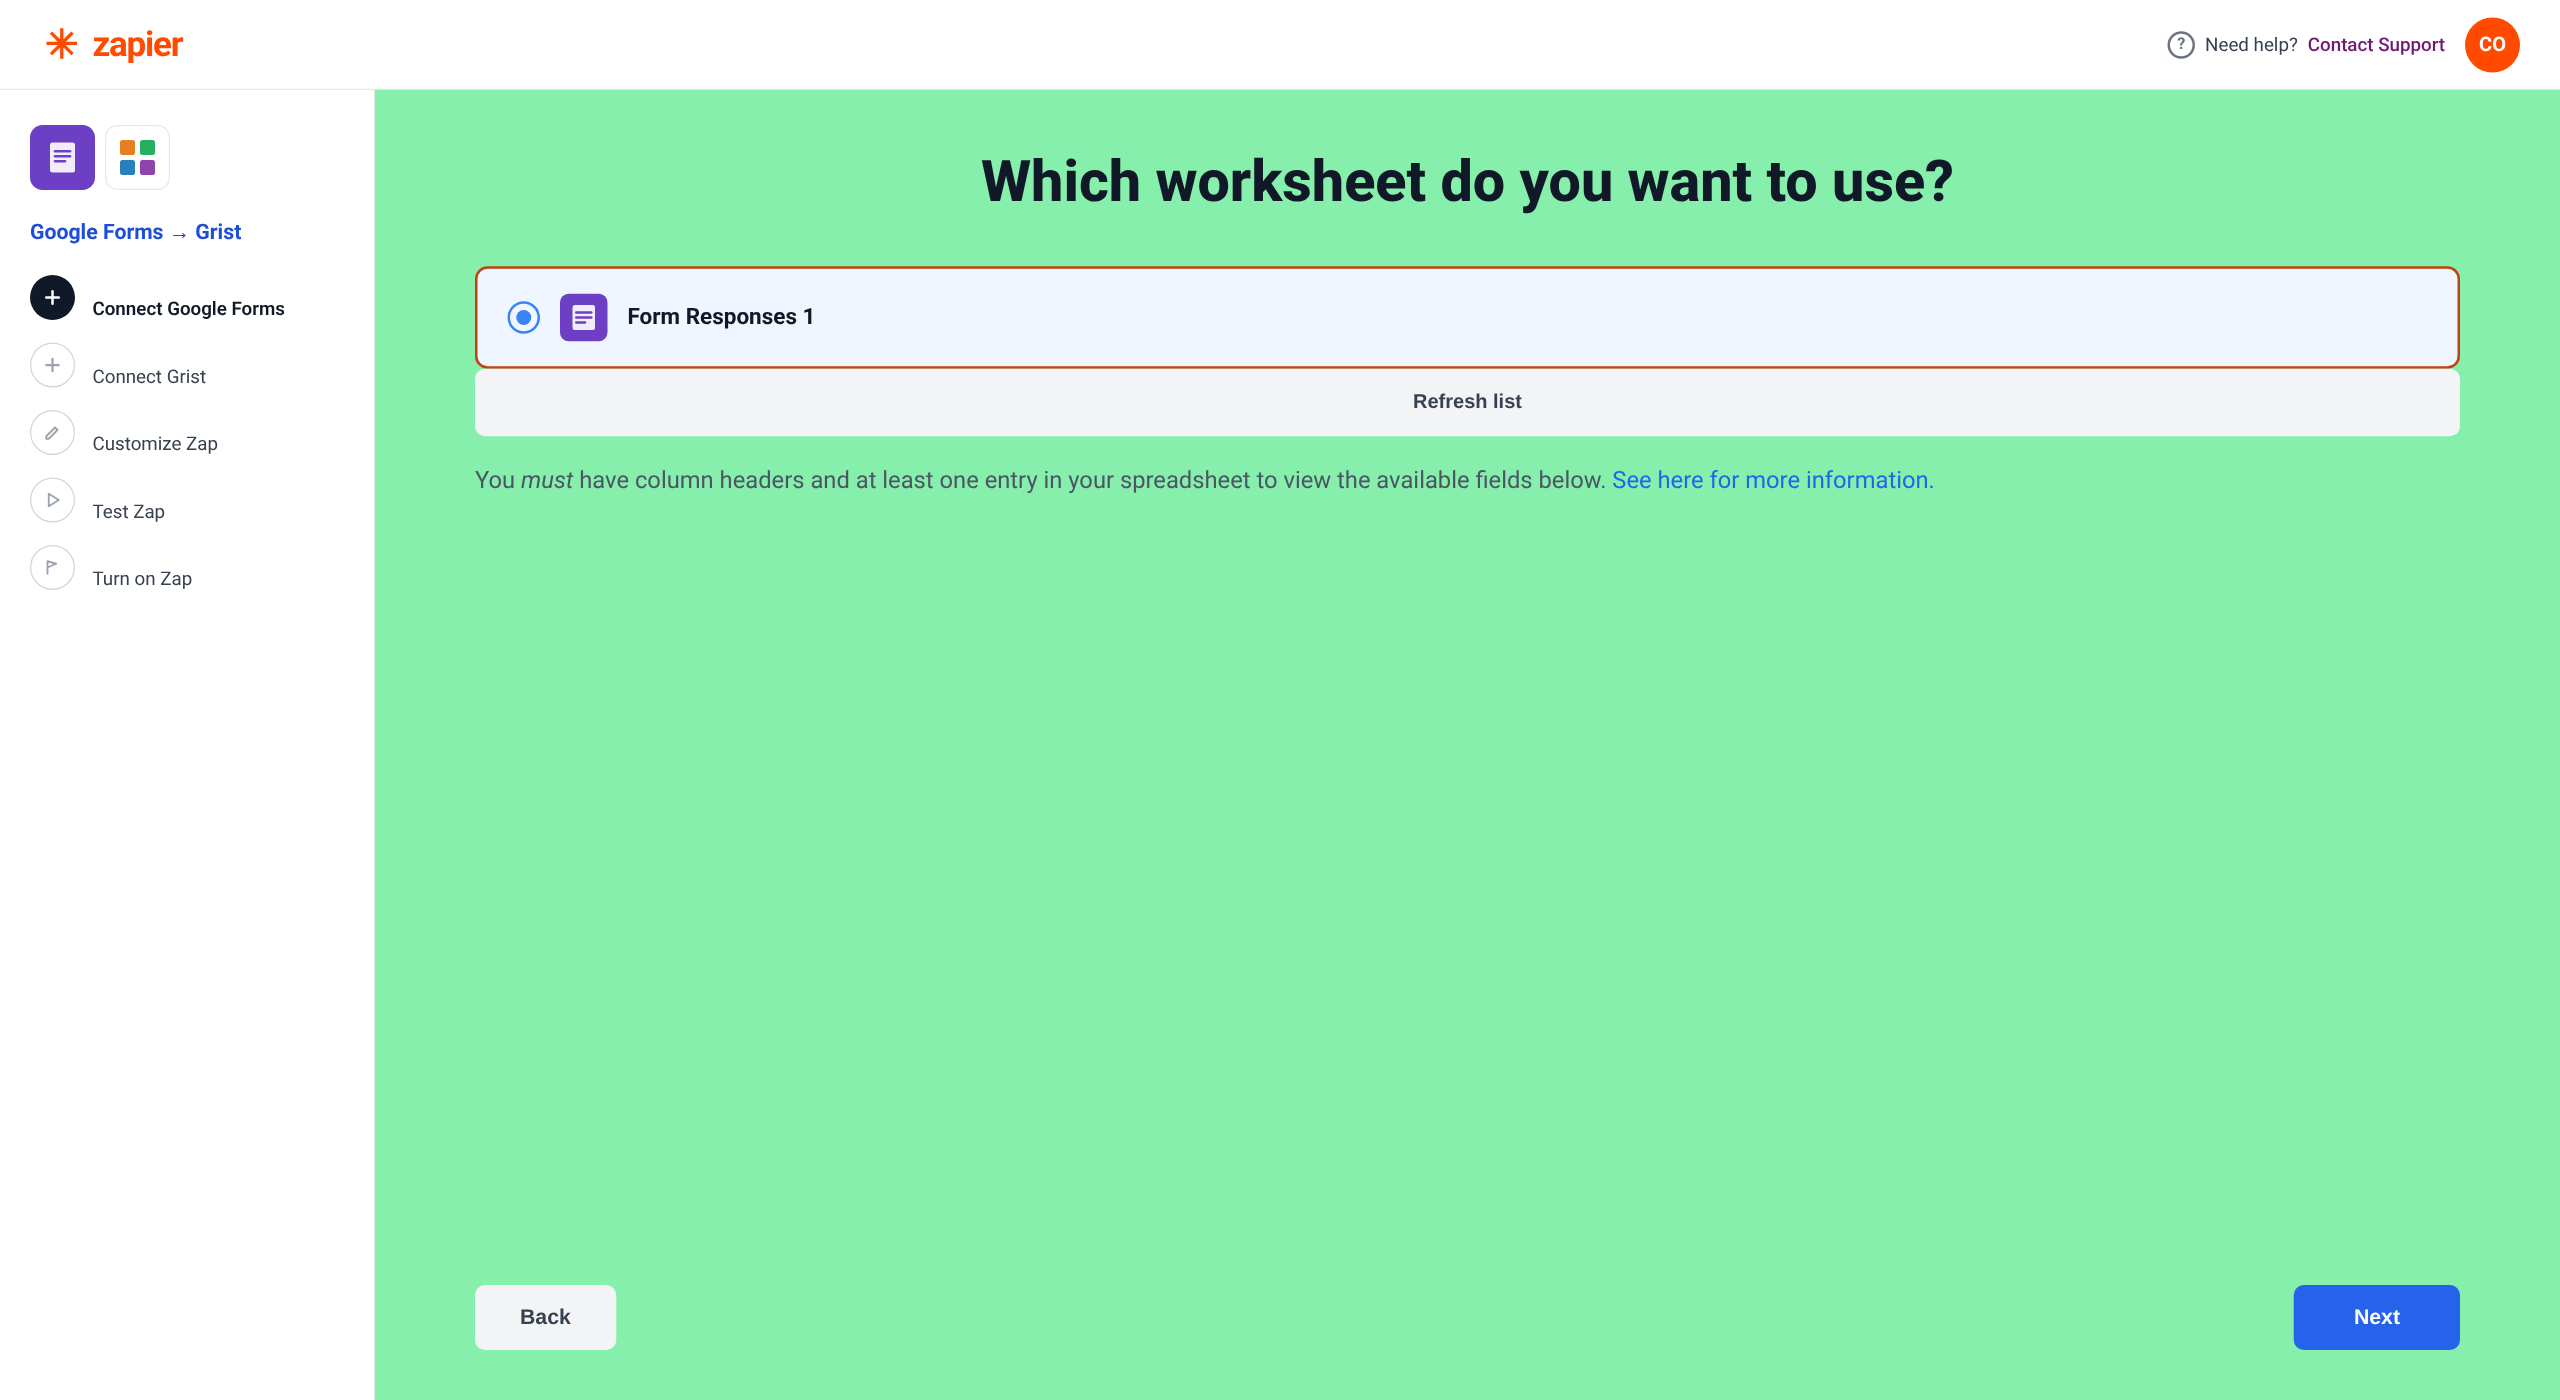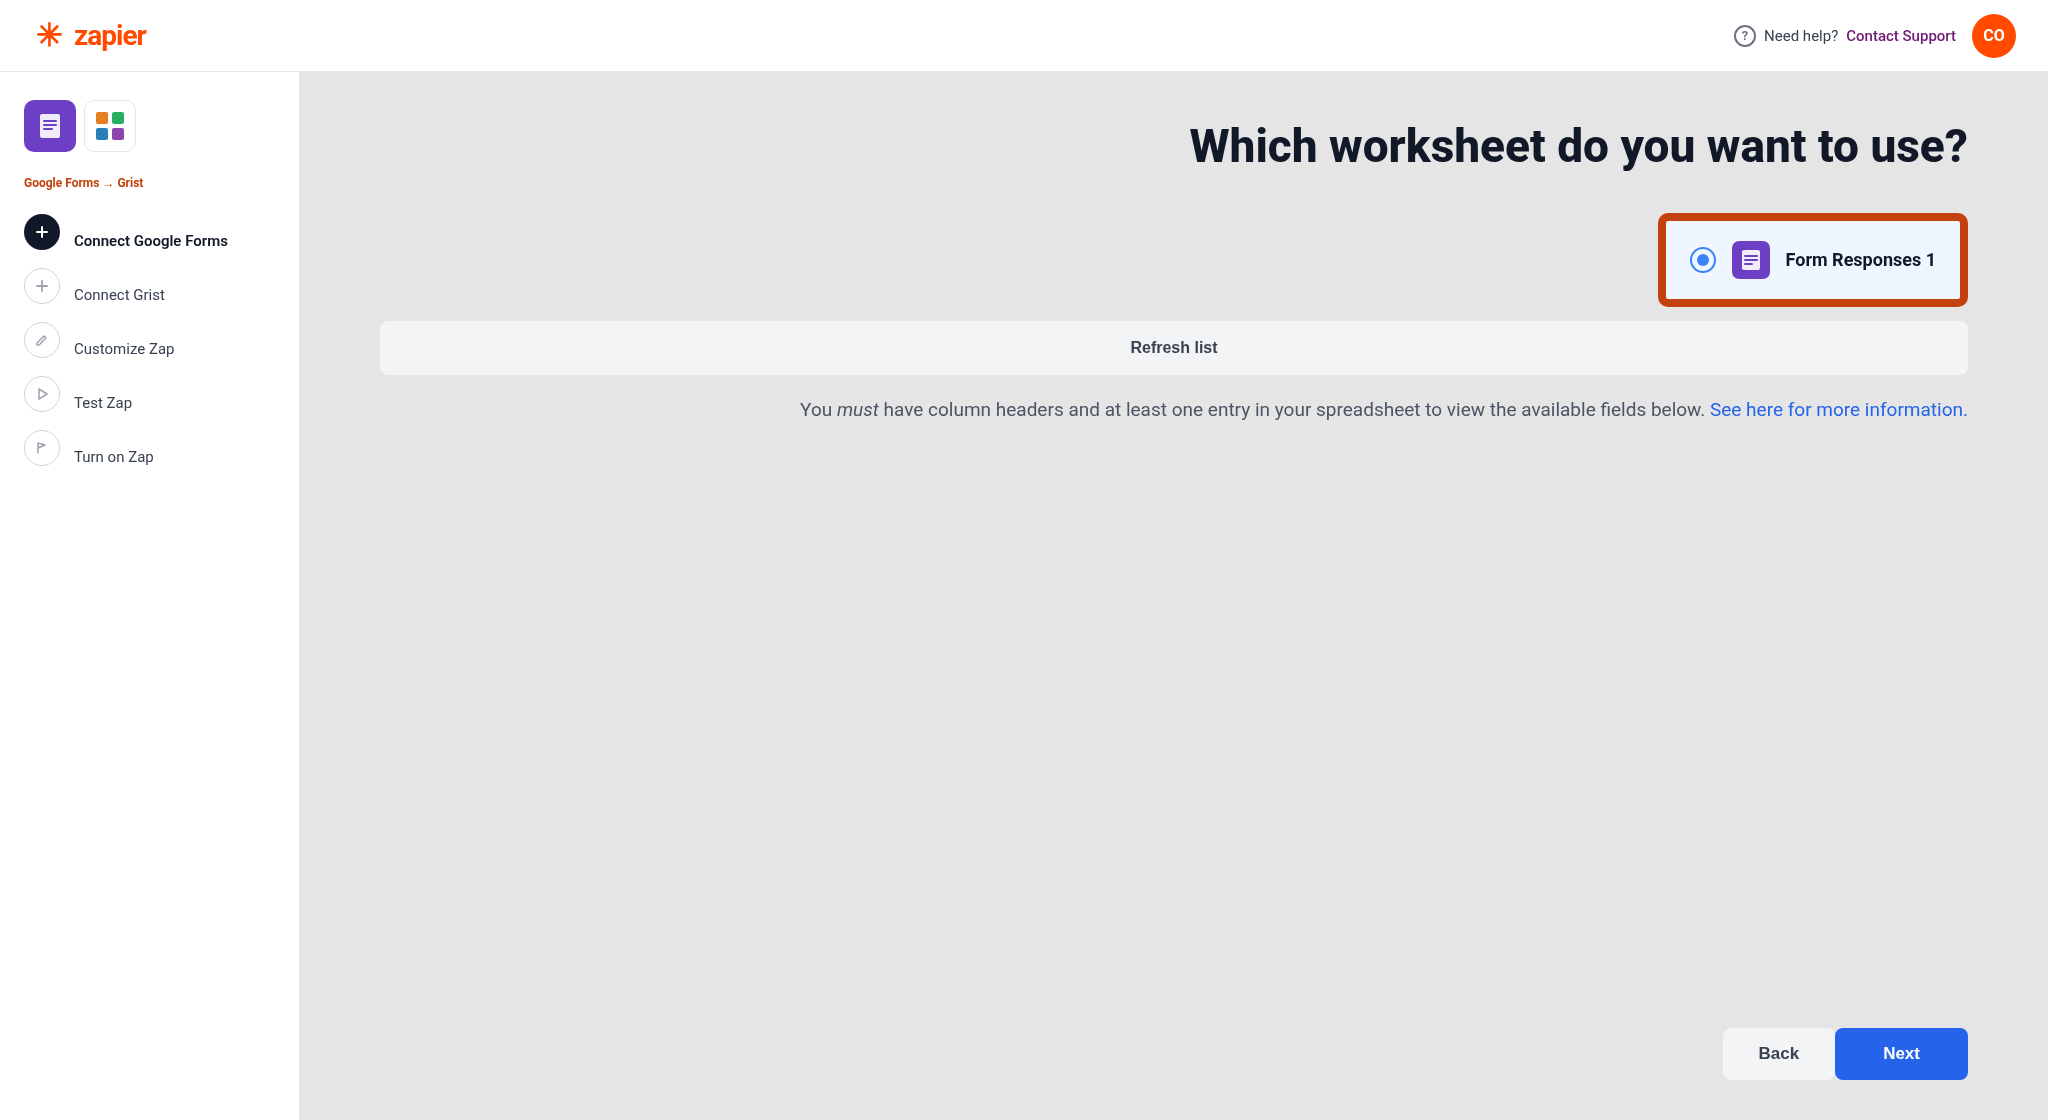--- a/index.html
+++ b/index.html
@@ -101,23 +101,23 @@
       justify-content: center;
     }
     .app-icon-google-forms {
       background: #6c3fc5;
     }
     .app-icon-grist {
       background: #fff;
       border: 1px solid #e5e7eb;
     }
     .app-connection-title {
-      font-size: 12px;
-      font-weight: 700;
-      color: #c2410c;
+      font-size: 17px;
+      font-weight: 700;
+      color: #1d4ed8;
     }
     .steps-list {
       display: flex;
       flex-direction: column;
       gap: 18px;
     }
     .step-item {
       display: flex;
       align-items: flex-end;
       gap: 14px;
@@ -150,43 +150,41 @@
       color: #111827;
     }
 
     
     .content-area {
       flex: 1;
       padding: 48px 80px 40px 80px;
       display: flex;
       flex-direction: column;
       overflow-y: auto;
-      background: #e5e5e5;
-      align-items: flex-end;
+      background: #86efac;
     }
     .page-title {
       font-size: 46px;
       font-weight: 800;
       color: #111827;
       line-height: 1.15;
       text-align: center;
       margin-bottom: 40px;
     }
 
     
     .worksheet-option {
       display: flex;
       align-items: center;
       gap: 16px;
       padding: 20px 24px;
       border-radius: 10px;
       background: #eff6ff;
-      border: 8px solid #c2410c;
-      cursor: pointer;
-      margin-bottom: 14px;
+      border: 2px solid #c2410c;
+      cursor: pointer;
     }
     .radio-button {
       width: 26px;
       height: 26px;
       border-radius: 50%;
       border: 2.5px solid #3b82f6;
       display: flex;
       align-items: center;
       justify-content: center;
       flex-shrink: 0;

